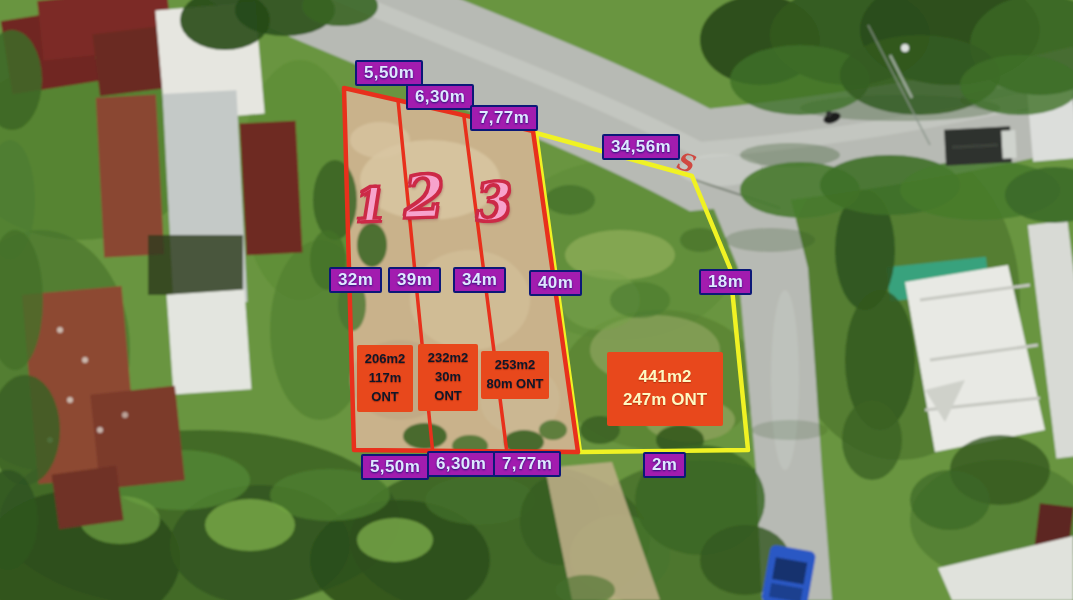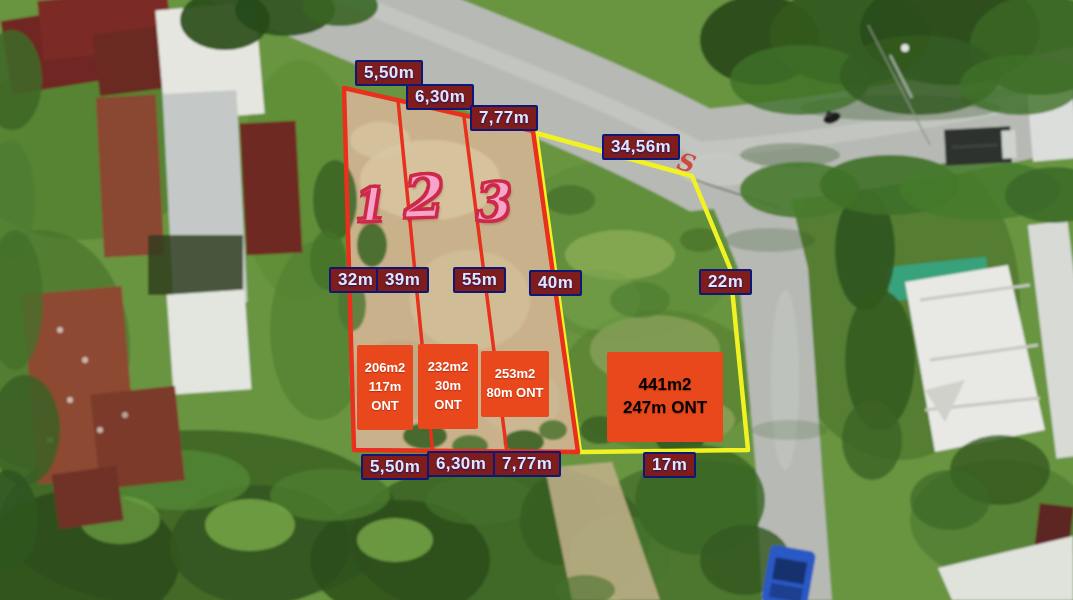--- a/index.html
+++ b/index.html
@@ -1,29 +1,29 @@
 <!DOCTYPE html>
 <html><head>
 <meta charset="utf-8">
 <style>
   html,body{margin:0;padding:0;background:#1a1a1a;}
   .stage{position:relative;width:1073px;height:600px;overflow:hidden;
          font-family:"Liberation Sans",sans-serif;background:#69953f;}
   .scene{position:absolute;left:0;top:0;width:1073px;height:600px;}
 
   
-  .ml{position:absolute;background:#7f1d1d;border:2px solid #0c1878;border-radius:2px;
+  .ml{position:absolute;background:#a21caf;border:2px solid #0c1878;border-radius:2px;
       color:#dfe7ff;font-weight:bold;font-size:17px;line-height:1.15;padding:1px 7px;
       letter-spacing:.4px;text-shadow:0 1px 2px rgba(8,16,110,.85);white-space:nowrap;}
 
   
-  .detail{position:absolute;background:#e8481c;border-radius:2px;color:#ffffff;
+  .detail{position:absolute;background:#e8481c;border-radius:2px;color:#0f172a;
       font-weight:bold;font-size:13px;text-align:center;white-space:pre-line;
-      line-height:1.45;padding:14px 3px;text-shadow:0 1px 1px rgba(140,30,0,.6);}
-  .detail.large{color:#000000;font-size:17px;line-height:1.35;padding:22px 8px;}
+      line-height:1.45;padding:5px 3px;text-shadow:0 1px 1px rgba(140,30,0,.6);}
+  .detail.large{color:#fef9c3;font-size:17px;line-height:1.35;padding:14px 8px;}
 
   
   .pnum{position:absolute;font-family:"DejaVu Serif",serif;font-style:italic;font-weight:bold;
       color:#f7a3cc;-webkit-text-stroke:2.5px #cc2a47;
       text-shadow:2px 2px 0 #cc2a47,-2px -2px 0 #cc2a47,2px -2px 0 #cc2a47,-2px 2px 0 #cc2a47,2px 3px 3px rgba(120,20,40,.45);
       transform:rotate(-2deg);line-height:1;}
   .pnum.n1{font-size:46px;}
   .pnum.n2{font-size:58px;}
   .pnum.n3{font-size:52px;}
 
@@ -193,29 +193,29 @@
       <line x1="464" y1="117" x2="507" y2="453" stroke="#e8301c" stroke-width="3.5"></line>
     </g>
   </svg>
 
   <div class="ml" style="left:355px;top:60px">5,50m</div>
   <div class="ml" style="left:406px;top:84px">6,30m</div>
   <div class="ml" style="left:470px;top:105px">7,77m</div>
   <div class="ml" style="left:602px;top:134px">34,56m</div>
 
   <div class="ml" style="left:329px;top:267px">32m</div>
-  <div class="ml" style="left:376px;top:267px">39m</div>
-  <div class="ml" style="left:453px;top:267px">55m</div>
+  <div class="ml" style="left:388px;top:267px">39m</div>
+  <div class="ml" style="left:453px;top:267px">34m</div>
   <div class="ml" style="left:529px;top:270px">40m</div>
-  <div class="ml" style="left:699px;top:269px">22m</div>
+  <div class="ml" style="left:699px;top:269px">18m</div>
 
   <div class="ml" style="left:361px;top:454px">5,50m</div>
   <div class="ml" style="left:427px;top:451px">6,30m</div>
   <div class="ml" style="left:493px;top:451px">7,77m</div>
-  <div class="ml" style="left:643px;top:452px">17m</div>
+  <div class="ml" style="left:643px;top:452px">2m</div>
 
   <div class="pnum n1" style="left:355px;top:182px">1</div>
   <div class="pnum n2" style="left:404px;top:168px">2</div>
   <div class="pnum n3" style="left:476px;top:176px">3</div>
 
   <div class="detail" style="left:357px;top:345px;width:50px">206m2
 117m
 ONT</div>
   <div class="detail" style="left:418px;top:344px;width:54px">232m2
 30m

